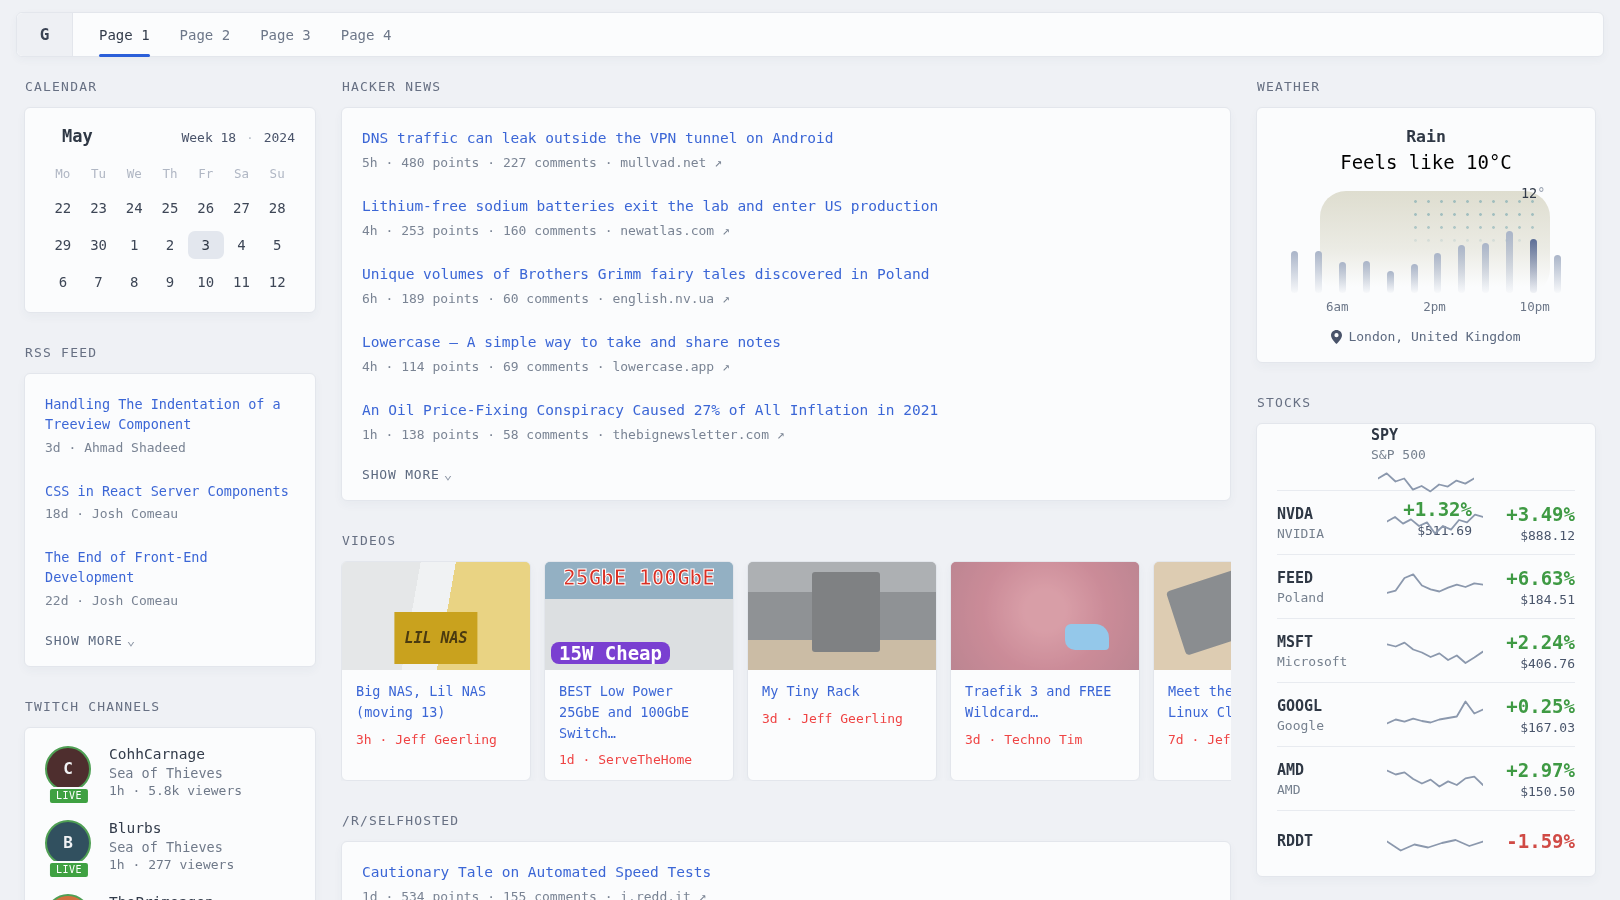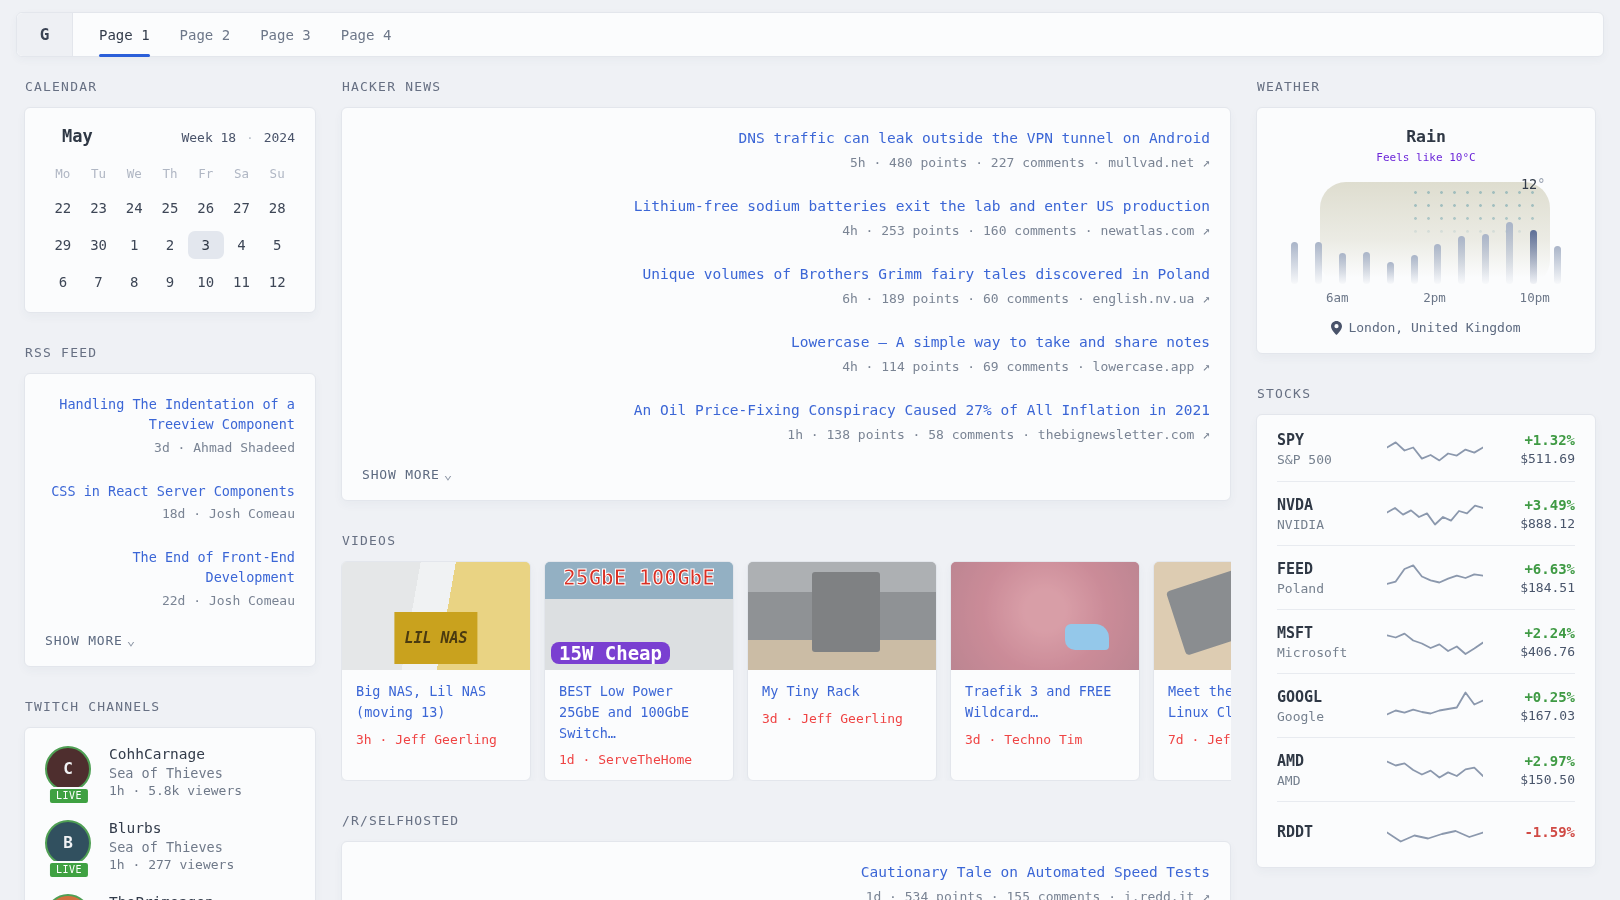--- a/index.html
+++ b/index.html
@@ -59,21 +59,21 @@
   .cal-head { display:flex; justify-content:space-between; align-items:baseline; margin-bottom:16px; }
   .cal-month { font-size:17px; font-weight:bold; color:#2f3845;padding-left:17px; }
   .cal-week { font-size:13px; color:#49536a; }
   .cal-week .dot { color:#b7bec9; margin:0 2px; }
   .cal-grid { display:grid; grid-template-columns:repeat(7,1fr); row-gap:9px; text-align:center; }
   .cal-wd { font-size:12.5px; color:#b0b7c4; padding:4px 0; }
   .cal-day { font-size:14px; color:#3d4656; padding:6px 0; border-radius:7px; }
   .cal-day.selected { background:#e3e7ee; color:#2f3845; }
   
   .list-card { padding:20px 20px 18px; }
-  .feed-item { margin-bottom:24px;text-align:right; }
+  .feed-item { margin-bottom:24px; }
   .feed-item:last-of-type { margin-bottom:22px; }
   .feed-title { color:#3b66d6; text-decoration:none; display:block; line-height:1.5; cursor:pointer; }
   .rss .feed-title { font-size:13.5px; }
   .mid .feed-title { font-size:14.5px; }
   .feed-meta { font-size:13px; color:#7a8494; margin-top:4px; line-height:1.4; }
   .show-more { font-size:13px; color:#5d6a80; letter-spacing:0.8px; cursor:pointer; }
   .show-more .chev { font-size:14px; margin-left:4px; color:#8a93a3; }
   
   .twitch-card { padding:18px 20px; }
   .tw-row { display:flex; gap:16px; margin-bottom:22px; cursor:pointer; }
@@ -119,21 +119,21 @@
   .vt4 { background:radial-gradient(circle at 50% 45%, #c05a6a 0 18%, #a93a50 55%, #8e2f44 100%); }
   .vt4 .whale { position:absolute; right:16%; bottom:18%; width:44px; height:26px; background:#4aa3dd; border-radius:6px 14px 4px 10px; }
   .vt5 { background:linear-gradient(160deg,#c8a97c 0 100%); }
   .vt5 .board { position:absolute; left:10%; top:8%; width:70%; height:62%; background:#3a3d42; transform:rotate(-18deg); border-radius:4px; }
   .video-body { padding:11px 14px 13px; }
   .video-title { color:#3b66d6; font-size:13.5px; line-height:1.55; white-space:pre-line; display:block; text-decoration:none; }
   .video-meta { font-size:13px; color:#ef4444; margin-top:9px; white-space:nowrap; }
   
   .weather-card { padding:19px 20px 16px; text-align:center; }
   .w-cond { font-size:16.5px; font-weight:bold; color:#2f3845; margin-bottom:5px; }
-  .w-feels { font-size:11px; color:#6d28d9; }
+  .w-feels { font-size:19px; color:#000000; }
   .w-chart { position:relative; height:104px; margin:16px 6px 0; }
   .w-daylight {
     position:absolute; left:13%; right:6.5%; top:2px; bottom:-2px;
     border-radius:26px;
     background:linear-gradient(180deg,#deddcf 0%, rgba(222,221,207,0.55) 55%, rgba(222,221,207,0) 92%);
   }
   .w-rain {
     position:absolute; left:44%; right:9%; top:6px; height:50%;
     background-image:radial-gradient(rgba(120,168,176,0.6) 1.3px, rgba(0,0,0,0) 1.5px);
     background-size:13px 13px;
@@ -146,27 +146,27 @@
   .w-bar.dark { background:linear-gradient(180deg,#5e6f97 0%, rgba(94,111,151,0.08) 100%); }
   .w-temp { position:absolute; top:-4px; font-size:13.5px; color:#333c4a; white-space:nowrap; }
   .w-temp .deg { color:#9aa3b2; }
   .w-hours { position:relative; height:20px; margin:6px 6px 10px; }
   .w-hours span { position:absolute; transform:translateX(-50%); font-size:12.5px; color:#6b7688; }
   .w-hours .h1 { left:19%; } .w-hours .h2 { left:53%; } .w-hours .h3 { left:88%; }
   .w-loc { display:flex; align-items:center; justify-content:center; gap:6px; font-size:13px; color:#5d6a80; padding-bottom:2px; }
   
   .stocks-card { padding:2px 20px; }
   .stock-row { display:flex; align-items:center; height:64px; border-top:1px solid #e8ebf0; cursor:pointer; }
-  .stock-row:first-child { border-top:none; }
+  .stock-row:first-child { border-top:none;flex-direction:column; }
   .stock-id { width:110px; flex-shrink:0; }
   .stock-sym { font-size:15px; font-weight:bold; color:#2f3845; margin-bottom:3px; }
   .stock-name { font-size:13px; color:#76818f; }
   .stock-spark { flex:1; display:flex; justify-content:center; }
   .stock-vals { width:92px; flex-shrink:0; text-align:right; }
-  .stock-change { font-size:14px; font-weight:bold; margin-bottom:3px; }
+  .stock-change { font-size:19px; font-weight:bold; margin-bottom:3px; }
   .stock-change.up { color:#3f9a44; } .stock-change.down { color:#d04a45; }
   .stock-price { font-size:13px; color:#49556b; white-space:nowrap; }
 </style>
 </head>
 <body>
 
 <div class="topnav">
   <div class="logo-box">G</div>
   <div class="tabs">
     <div class="tab active">Page 1</div>

